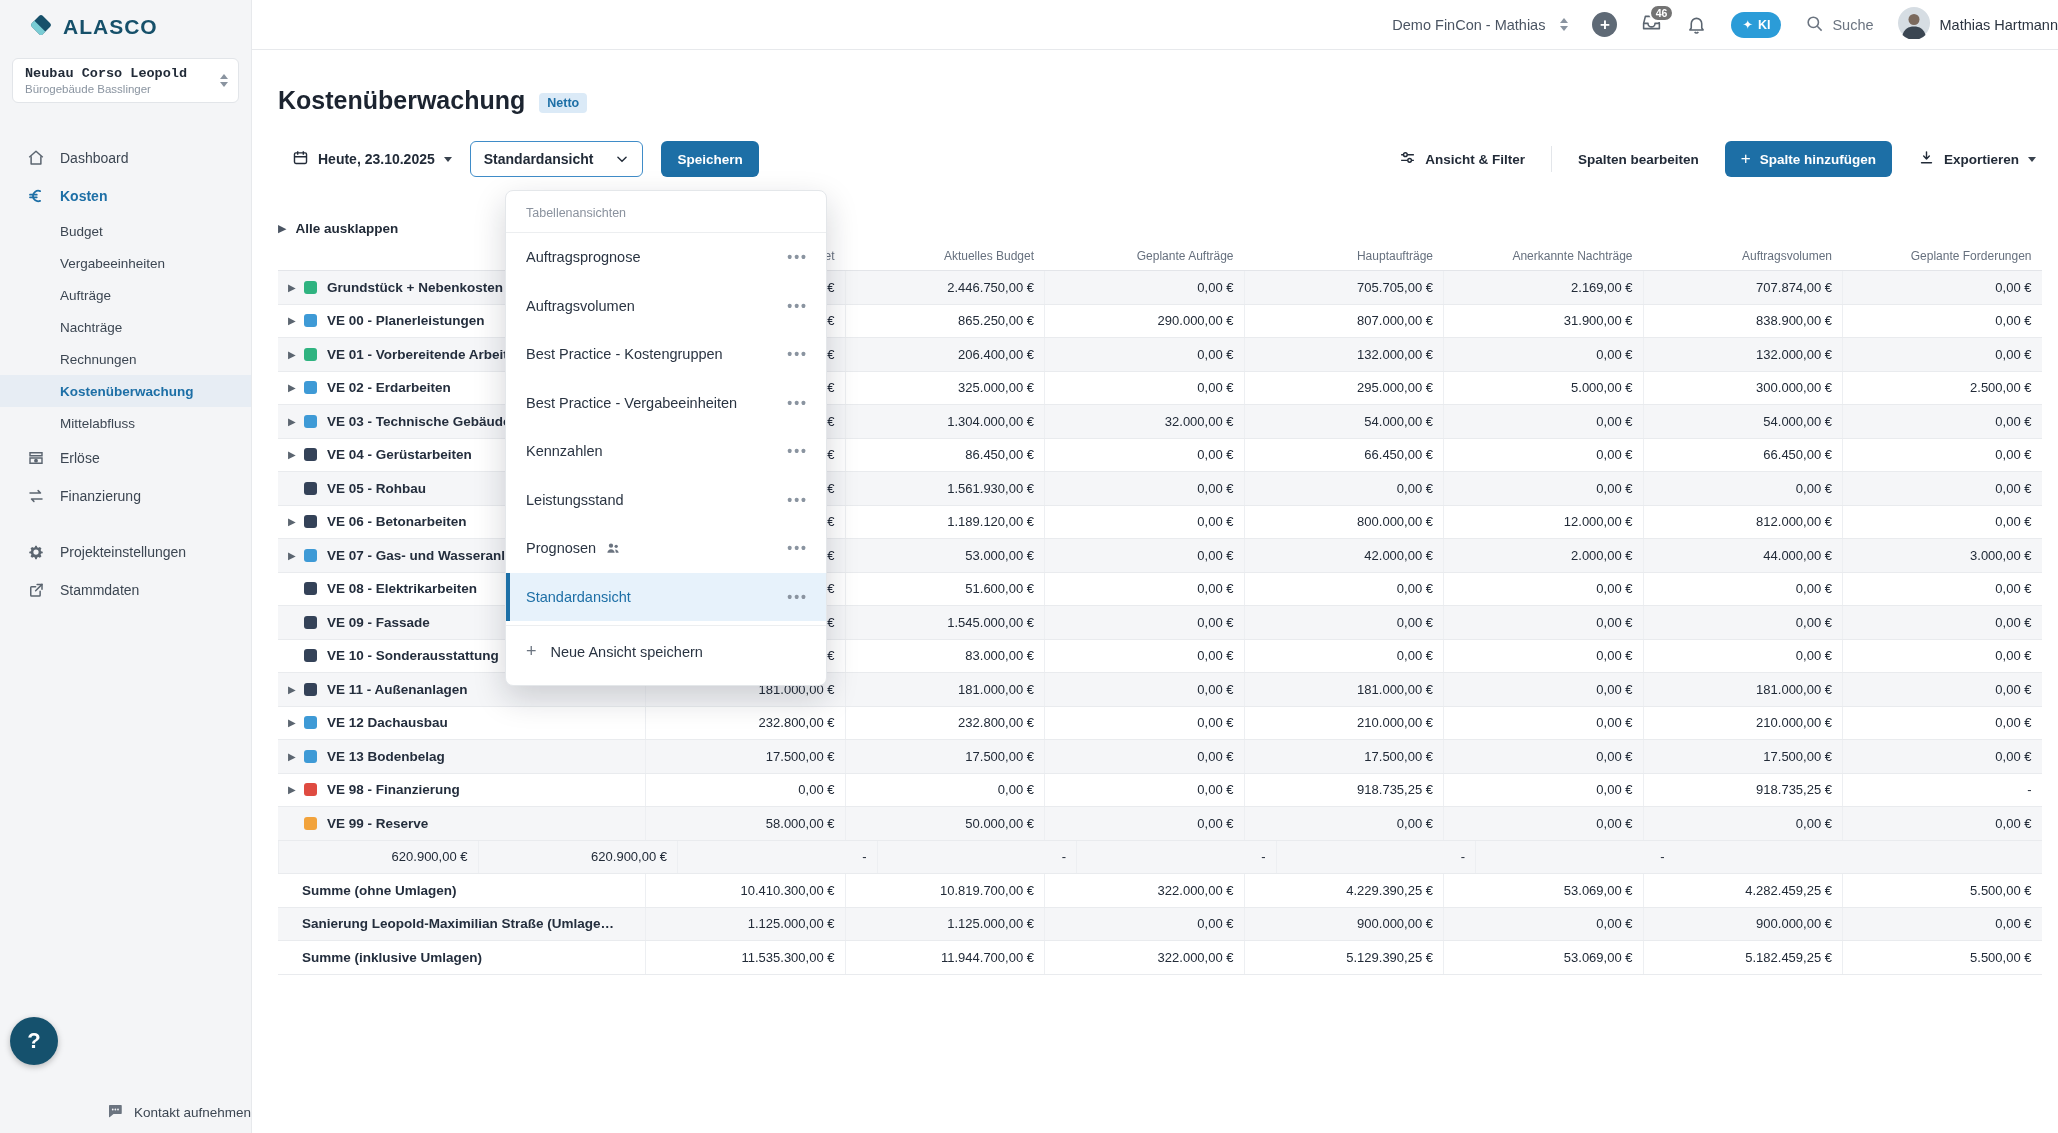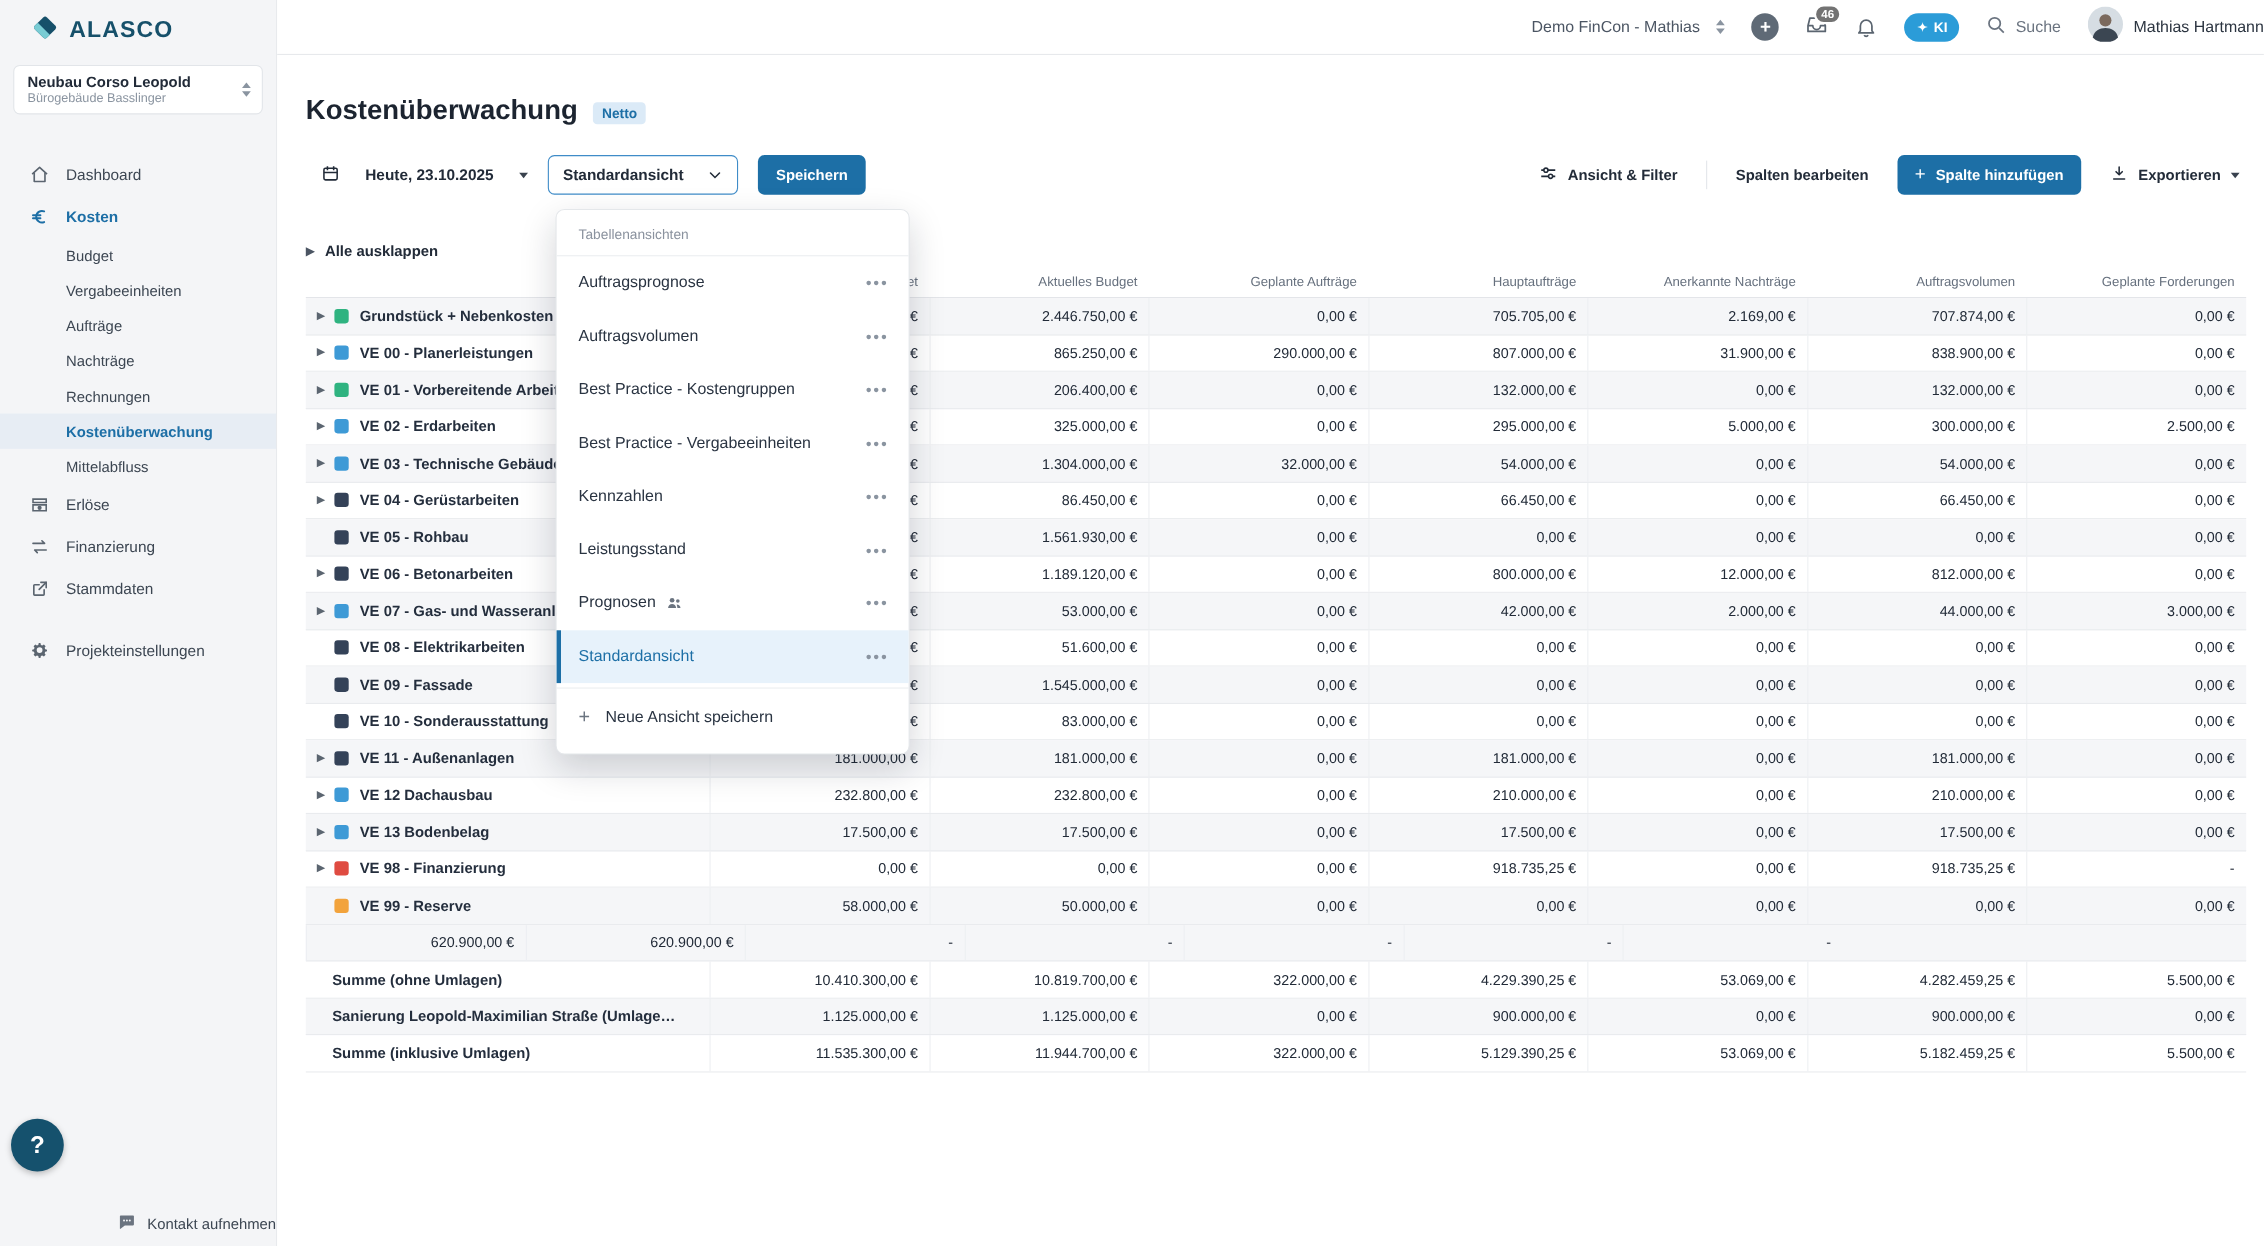--- a/index.html
+++ b/index.html
@@ -5,21 +5,21 @@
   * { margin:0; padding:0; box-sizing:border-box; }
   html,body { width:2058px; height:1133px; }
   body { font-family:"Liberation Sans","DejaVu Sans",sans-serif; background:#fff; color:#232c39; overflow:hidden; }
   .app { position:relative; width:2058px; height:1133px; background:#fff; }
 
   
   .sidebar { position:absolute; left:0; top:0; width:252px; height:1133px; background:#f4f5f7; border-right:1px solid #e7e9ec; }
   .logo { display:flex; align-items:center; gap:9px; padding:12px 0 14px 28px; }
   .logo-text { font-size:21px; font-weight:800; letter-spacing:1px; color:#16506a; }
   .project-card { margin:2px 12px 0 12px; background:#fff; border:1px solid #e2e5e9; border-radius:6px; padding:7px 10px 7px 12px; display:flex; align-items:center; justify-content:space-between; cursor:pointer; }
-  .project-name { font-size:13.5px; font-weight:700; color:#222b38; }
+  .project-name { font-size:13.5px; font-weight:700; color:#222b38;font-family:Liberation Mono, monospace; }
   .project-sub { font-size:11.5px; color:#8a94a0; margin-top:2px; }
   .updown { display:flex; flex-direction:column; gap:3px; align-items:center; margin-left:8px; }
   .tri-up { width:0;height:0;border-left:4px solid transparent;border-right:4px solid transparent;border-bottom:5px solid #8a94a0; }
   .tri-dn { width:0;height:0;border-left:4px solid transparent;border-right:4px solid transparent;border-top:5px solid #8a94a0; }
   nav { margin-top:36px; }
   .nav-item { display:flex; align-items:center; height:38px; padding-left:26px; font-size:14px; font-weight:500; color:#3c4652; cursor:pointer; }
   .nav-item.gap { margin-top:18px; }
   .nav-item.parent { color:#1d6fa6; font-weight:700; }
   .nav-ic { width:20px; margin-right:14px; display:inline-flex; justify-content:center; color:#5b6570; }
   .nav-item.parent .nav-ic { color:#1d6fa6; }
@@ -44,21 +44,21 @@
   .user-chip { display:flex; align-items:center; gap:10px; cursor:pointer; }
   .user-name { font-size:14.5px; font-weight:500; color:#2b3440; }
 
   
   .main { position:absolute; left:252px; top:50px; right:0; bottom:0; background:#fff; padding:36px 16px 0 26px; }
   .title-row { display:flex; align-items:center; gap:14px; }
   .page-title { font-size:25px; font-weight:700; color:#1c2430; }
   .mode-badge { background:#dbeaf7; color:#1d6fa6; font-size:12.5px; font-weight:700; border-radius:4px; padding:3px 8px; transform:translateY(2px); }
   .controls { margin-top:26px; display:flex; align-items:center; }
   .ctrl-left { display:flex; align-items:center; gap:18px; }
-  .date-btn { display:flex; align-items:center; gap:23px; margin-left:14px; font-size:14px; font-weight:700; color:#222b38; cursor:pointer; }
+  .date-btn { display:flex; align-items:center; gap:9px; margin-left:14px; font-size:14px; font-weight:700; color:#222b38; cursor:pointer; }
   .caret { width:0;height:0;border-left:4.5px solid transparent;border-right:4.5px solid transparent;border-top:5.5px solid #39424e; }
   .view-select { height:36px; display:inline-flex; align-items:center; gap:22px; padding:0 13px; border:1.5px solid #3f8cc8; border-radius:6px; background:#fff; font-size:14px; font-weight:700; color:#222b38; cursor:pointer; }
   .btn-blue { height:36px; display:inline-flex; align-items:center; gap:9px; padding:0 16px; border-radius:6px; background:#1d6fa6; color:#fff; font-size:13.5px; font-weight:700; border:none; cursor:pointer; }
   .ctrl-right { margin-left:auto; display:flex; align-items:center; gap:26px; padding-right:6px; }
   .ghost-btn { display:flex; align-items:center; gap:9px; font-size:13.5px; font-weight:700; color:#222b38; cursor:pointer; }
   .ghost-btn svg { width:17px; height:17px; }
   .vdiv { width:1px; height:26px; background:#e3e6ea; }
   .expand-row { margin-top:40px; display:flex; align-items:center; gap:9px; font-size:13.5px; font-weight:700; color:#222b38; cursor:pointer; height:22px; }
   .expand-row .arr { color:#4b5563; font-size:11px; }
 
@@ -168,37 +168,37 @@
           <span>Erlöse</span>
         </div>
         <div class="nav-item">
           <span class="nav-ic">
             <svg viewBox="0 0 24 24" fill="none" stroke="currentColor" stroke-width="2" stroke-linecap="round" stroke-linejoin="round">
               <path d="M4 8h14l-3.2-3.2M20 16H6l3.2 3.2"></path>
             </svg>
           </span>
           <span>Finanzierung</span>
         </div>
+        <div class="nav-item gap">
+          <span class="nav-ic">
+            <svg viewBox="0 0 24 24" fill="currentColor">
+              <path d="M12 8.5A3.5 3.5 0 1012 15.5 3.5 3.5 0 0012 8.5zm9 5l-2.2.6a7 7 0 01-.7 1.6l1.2 2-2.1 2.1-2-1.2a7 7 0 01-1.6.7L13 21.5h-2l-.6-2.2a7 7 0 01-1.6-.7l-2 1.2-2.1-2.1 1.2-2a7 7 0 01-.7-1.6L3 13.5v-2l2.2-.6a7 7 0 01.7-1.6l-1.2-2 2.1-2.1 2 1.2a7 7 0 011.6-.7L11 3.5h2l.6 2.2a7 7 0 011.6.7l2-1.2 2.1 2.1-1.2 2a7 7 0 01.7 1.6l2.2.6z"></path>
+            </svg>
+          </span>
+          <span>Projekteinstellungen</span>
+        </div>
         <div class="nav-item">
           <span class="nav-ic">
             <svg viewBox="0 0 24 24" fill="none" stroke="currentColor" stroke-width="2" stroke-linecap="round" stroke-linejoin="round">
               <path d="M13.5 4.5H20v6.5"></path>
               <path d="M20 4.5l-8.5 8.5"></path>
               <path d="M17.5 13.5V19a1 1 0 01-1 1H6a1 1 0 01-1-1V8.5a1 1 0 011-1h5.5"></path>
             </svg>
           </span>
           <span>Stammdaten</span>
-        </div>
-        <div class="nav-item gap">
-          <span class="nav-ic">
-            <svg viewBox="0 0 24 24" fill="currentColor">
-              <path d="M12 8.5A3.5 3.5 0 1012 15.5 3.5 3.5 0 0012 8.5zm9 5l-2.2.6a7 7 0 01-.7 1.6l1.2 2-2.1 2.1-2-1.2a7 7 0 01-1.6.7L13 21.5h-2l-.6-2.2a7 7 0 01-1.6-.7l-2 1.2-2.1-2.1 1.2-2a7 7 0 01-.7-1.6L3 13.5v-2l2.2-.6a7 7 0 01.7-1.6l-1.2-2 2.1-2.1 2 1.2a7 7 0 011.6-.7L11 3.5h2l.6 2.2a7 7 0 011.6.7l2-1.2 2.1 2.1-1.2 2a7 7 0 01.7 1.6l2.2.6z"></path>
-            </svg>
-          </span>
-          <span>Projekteinstellungen</span>
         </div>
       </nav>
 
     <div class="sidebar-bottom">
       <div class="help-fab">
           <span>?</span>
         </div>
       <div class="contact-row">
         <span>
           <svg viewBox="0 0 24 24" fill="currentColor">

